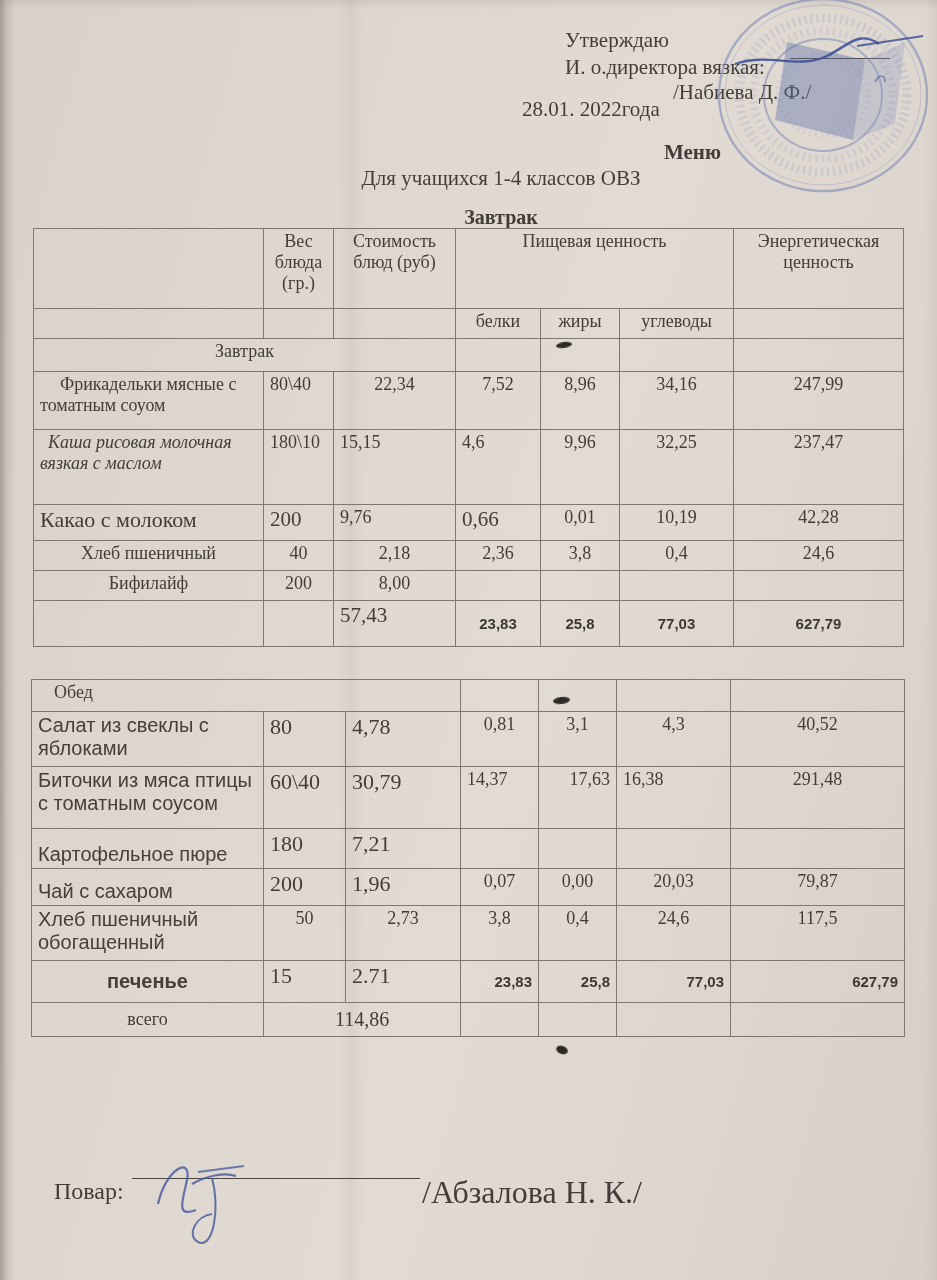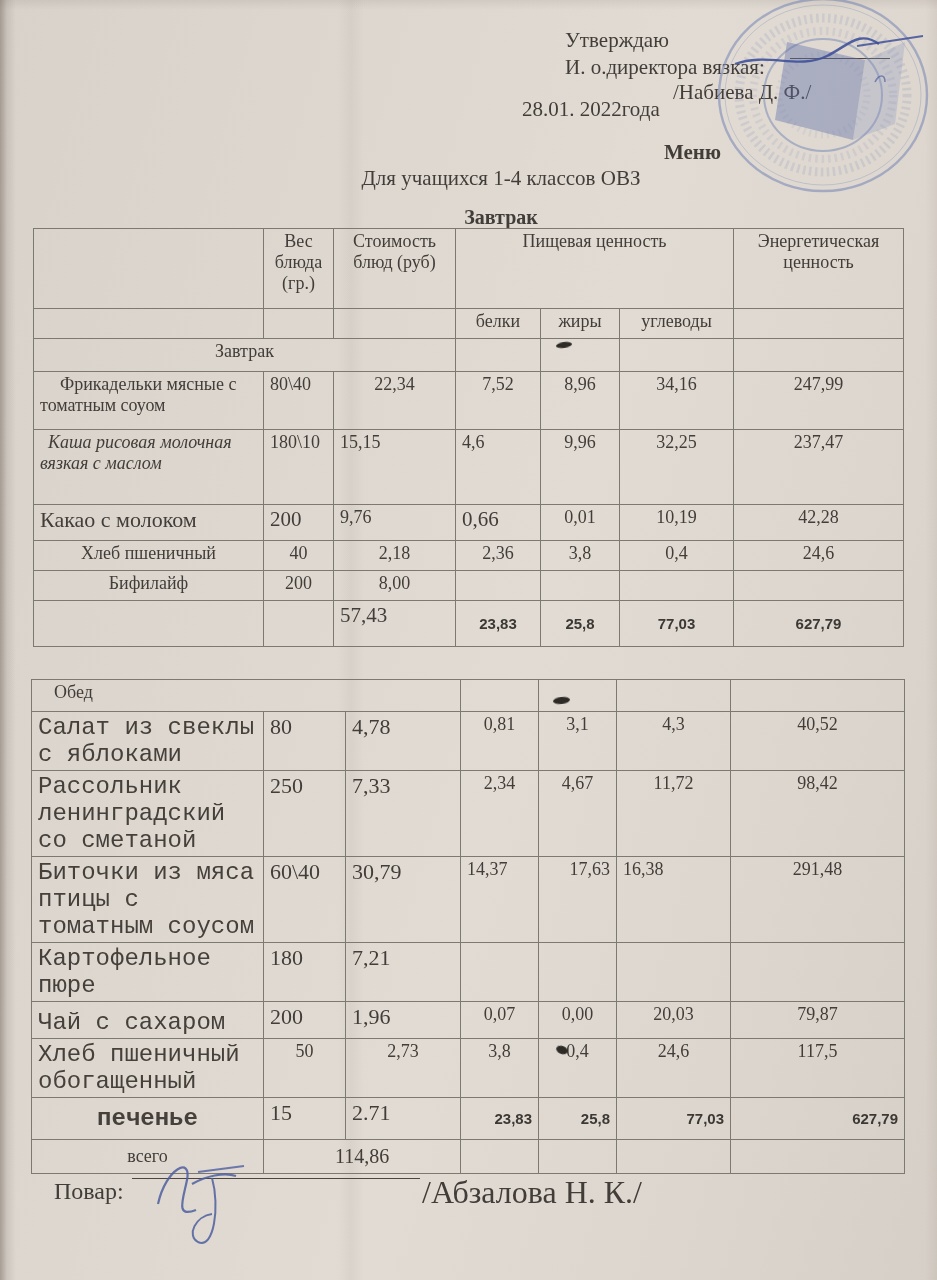--- a/index.html
+++ b/index.html
@@ -15,21 +15,21 @@
   }
   .crease{position:absolute;top:0;left:338px;width:26px;height:1280px;
     background:linear-gradient(to right, rgba(120,106,92,0), rgba(120,106,92,.07) 50%, rgba(120,106,92,0));pointer-events:none;}
   .abs{position:absolute;white-space:nowrap;}
   .b{font-weight:bold;text-align:center;}
   table{border-collapse:collapse;table-layout:fixed;position:absolute;background:transparent;}
   td{border:1.5px solid #7e7970;padding:2px 6px;vertical-align:top;font-size:18px;overflow:hidden;}
   .c{text-align:center;}.l{text-align:left;}.r{text-align:right;}
   .vm{vertical-align:middle;}
   .fs20{font-size:20px;}.fs21{font-size:21px;}.fs22{font-size:22px;}
-  .dishsans{font-family:Liberation Mono, monospace;font-size:24px;color:#45403a;}
+  .dishsans{font-family:Liberation Sans, sans-serif;font-size:20px;color:#45403a;}
   .tot{font-family:"Liberation Sans","DejaVu Sans",sans-serif;font-weight:bold;font-size:15px;color:#3c3833;}
   .hdr{text-align:center;font-size:18px;}
   .smudge{position:absolute;background:#2e2b27;border-radius:50%;filter:blur(.6px);}
   .line{position:absolute;border-bottom:1.6px solid #4c463f;}
   .stamp{position:absolute;left:707px;top:-10px;pointer-events:none;}
   .sig-foot{position:absolute;left:112px;top:1142px;pointer-events:none;}
 </style>
 </head>
 <body>
 
@@ -171,29 +171,20 @@
     </tr>
     <tr style="height:55px">
       <td class="dishsans">Салат из свеклы с яблоками</td>
       <td class="l fs22">80</td>
       <td class="l fs22">4,78</td>
       <td class="c">0,81</td>
       <td class="c">3,1</td>
       <td class="c">4,3</td>
       <td class="c">40,52</td>
     </tr>
-    <tr style="height:86px">
-      <td class="dishsans">Рассольник ленинградский со сметаной</td>
-      <td class="l fs22">250</td>
-      <td class="l fs22">7,33</td>
-      <td class="c">2,34</td>
-      <td class="c">4,67</td>
-      <td class="c">11,72</td>
-      <td class="c">98,42</td>
-    </tr>
     <tr style="height:62px">
       <td class="dishsans">Биточки из мяса птицы с томатным соусом</td>
       <td class="l fs22">60\40</td>
       <td class="l fs22">30,79</td>
       <td class="l">14,37</td>
       <td class="r">17,63</td>
       <td class="l">16,38</td>
       <td class="c">291,48</td>
     </tr>
     <tr style="height:40px">

